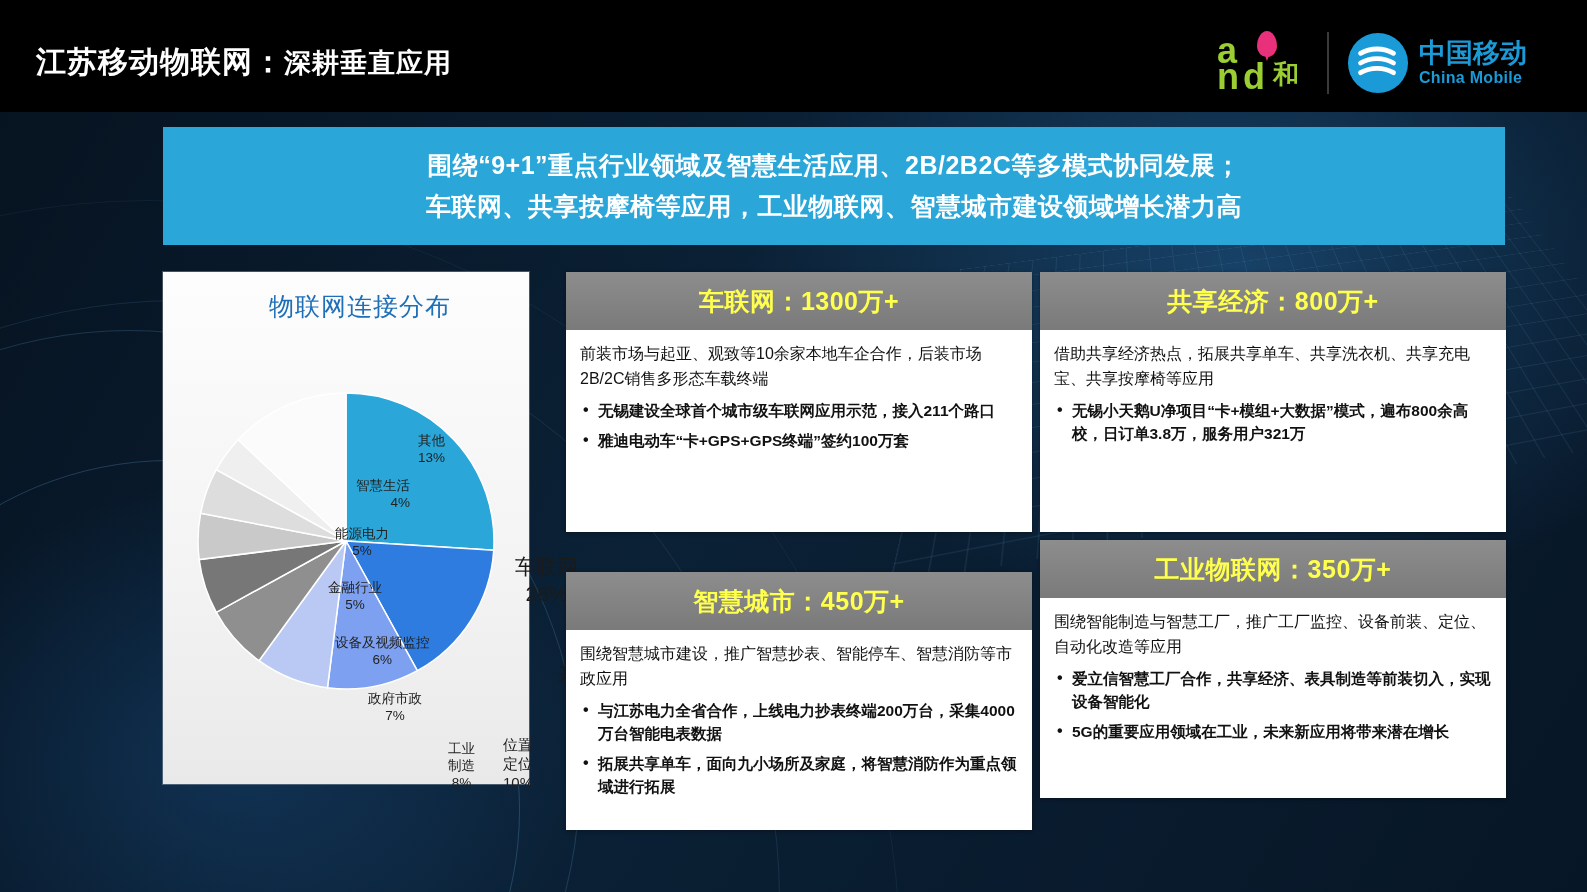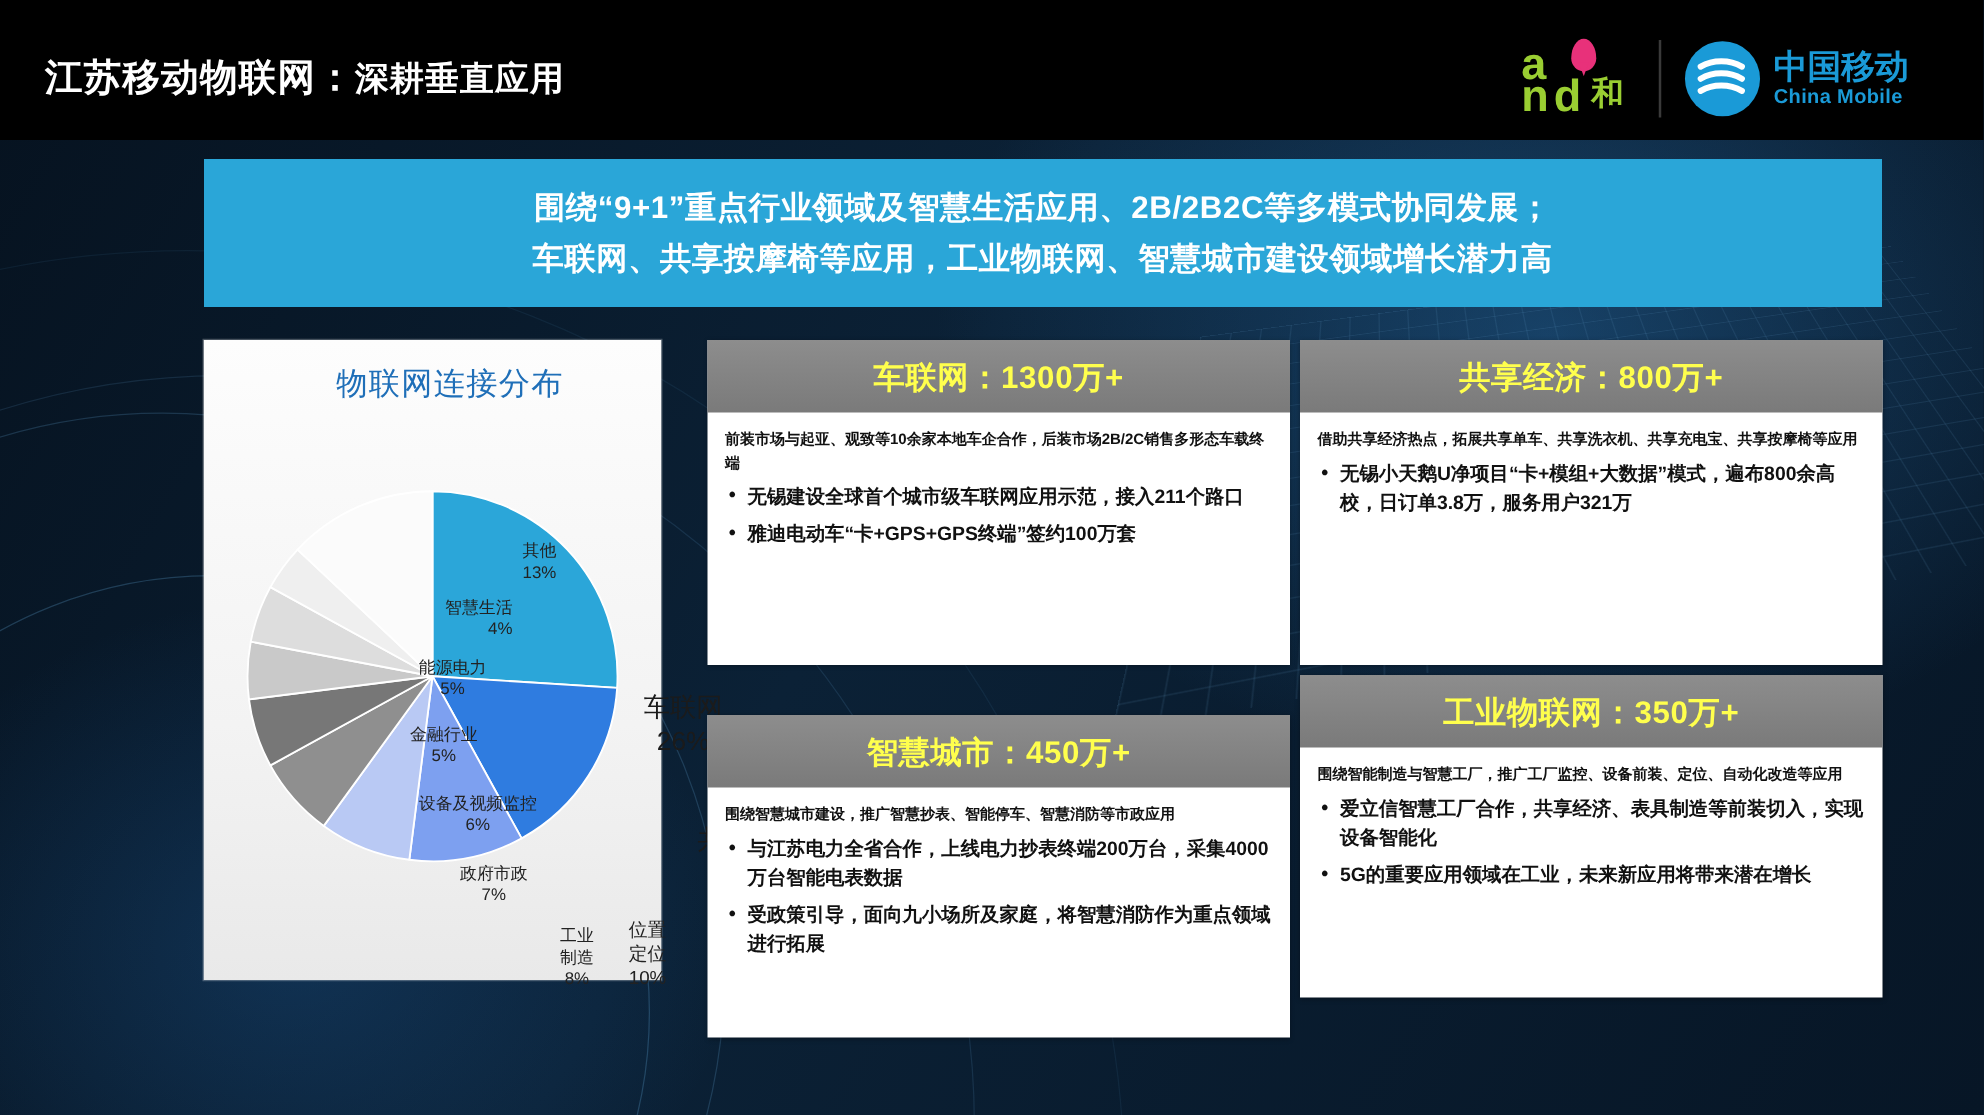--- a/index.html
+++ b/index.html
@@ -112,21 +112,21 @@
   }
   .card-head {
     background: linear-gradient(180deg,#8d8d8d 0%,#7a7a7a 100%);
     height: 58px; display: flex; align-items: center; justify-content: center;
   }
   .card-head span {
     color: #ffff4d; font-size: 25px; font-weight: bold; letter-spacing: .5px;
   }
   .card-body { padding: 12px 14px 10px 14px; }
   .card-lead {
-    color: #111; font-size: 12px; font-weight: bold; line-height: 1.55;
+    color: #111; font-size: 16px; font-weight: normal; line-height: 1.55;
     margin-bottom: 6px;
   }
   .bullets { list-style: none; }
   .bullets li {
     position: relative; padding-left: 18px; margin-top: 7px;
     color: #111; font-size: 15.5px; font-weight: bold; line-height: 1.5;
   }
   .bullets li:before {
     content: "•"; position: absolute; left: 3px; top: -1px; font-size: 16px;
   }
@@ -260,21 +260,21 @@
 </div>
 
 <div class="card c3">
   <div class="card-head">
       <span>智慧城市：450万+</span>
     </div>
   <div class="card-body">
     <div class="card-lead">围绕智慧城市建设，推广智慧抄表、智能停车、智慧消防等市政应用</div>
     <ul class="bullets">
       <li>与江苏电力全省合作，上线电力抄表终端200万台，采集4000万台智能电表数据</li>
-      <li>受政策引导，面向九小场所及家庭，将智慧消防作为重点领域进行拓展</li>
+      <li>拓展共享单车，面向九小场所及家庭，将智慧消防作为重点领域进行拓展</li>
     </ul>
   </div>
 </div>
 
 <div class="card c4">
   <div class="card-head">
       <span>工业物联网：350万+</span>
     </div>
   <div class="card-body">
     <div class="card-lead">围绕智能制造与智慧工厂，推广工厂监控、设备前装、定位、自动化改造等应用</div>

